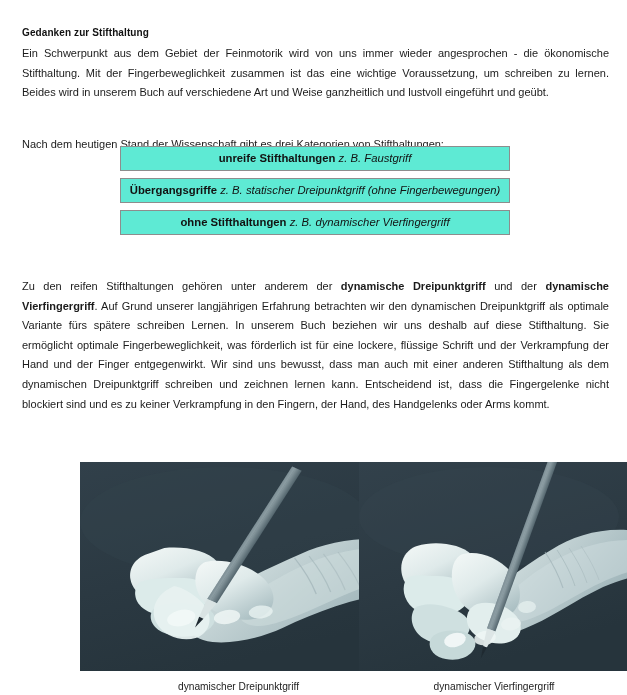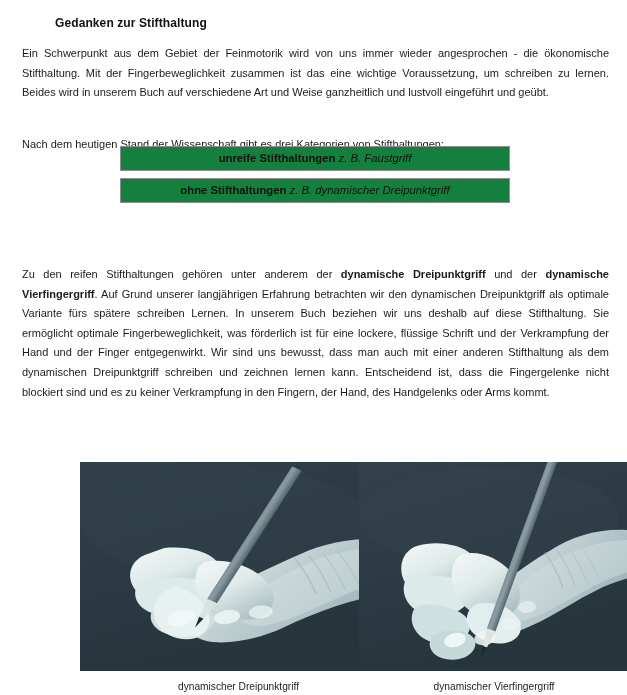--- a/index.html
+++ b/index.html
@@ -18,57 +18,56 @@
   .page {
     position: relative;
     width: 627px;
     height: 695px;
     box-sizing: border-box;
     padding: 0;
   }
   .heading {
     position: absolute;
     left: 22px;
-    top: 8px;
-    font-size: 12px;
+    top: 20px;
+    font-size: 10px;
     font-weight: bold;
     letter-spacing: 0.1px;
     color: #111111;
-    margin-left: 33px;
   }
   .para {
     position: absolute;
     left: 22px;
     width: 587px;
     font-size: 11px;
     line-height: 19.6px;
     text-align: justify;
     color: #1b1b1b;
   }
   .para.nojust {
     text-align: left;
   }
   .p1 { top: 33px; }
   .p2 { top: 124px; }
-  .p3 { top: 254px; }
+  .p3 { top: 266px; }
 
   .boxes {
     position: absolute;
     left: 120px;
     top: 146px;
     width: 390px;
   }
   .cat-box {
     border: 1px solid #8d8d8d;
     box-sizing: border-box;
     height: 25px;
     line-height: 23px;
     text-align: center;
     font-size: 11.3px;
-    background: #15803d;
+    background: #5eead4;
     color: #121212;
     white-space: nowrap;
     overflow: hidden;
   }
   .cat-box + .cat-box {
     margin-top: 7px;
   }
   .cat-box .b {
     font-weight: bold;
   }
@@ -118,21 +117,24 @@
 
   <p class="para p1">Ein Schwerpunkt aus dem Gebiet der Feinmotorik wird von uns immer wieder angesprochen - die ökonomische Stifthaltung. Mit der Fingerbeweglichkeit zusammen ist das eine wichtige Voraussetzung, um schreiben zu lernen. Beides wird in unserem Buch auf verschiedene Art und Weise ganzheitlich und lustvoll eingeführt und geübt.</p>
 
   <p class="para p2 nojust">Nach dem heutigen Stand der Wissenschaft gibt es drei Kategorien von Stifthaltungen:</p>
 
   <div class="boxes">
     <div class="cat-box">
       <span class="b">unreife Stifthaltungen</span><span>&nbsp;</span><span class="i">z. B. Faustgriff</span>
     </div>
     <div class="cat-box">
-      <span class="b">ohne Stifthaltungen</span><span>&nbsp;</span><span class="i">z. B. dynamischer Dreipunktgriff</span>
+      <span class="b">Übergangsgriffe</span><span>&nbsp;</span><span class="i">z. B. statischer Dreipunktgriff (ohne Fingerbewegungen)</span>
+    </div>
+    <div class="cat-box">
+      <span class="b">ohne Stifthaltungen</span><span>&nbsp;</span><span class="i">z. B. dynamischer Vierfingergriff</span>
     </div>
   </div>
 
   <p class="para p3"><span>Zu den reifen Stifthaltungen gehören unter anderem der </span><b>dynamische Dreipunktgriff</b><span> und der </span><b>dynamische Vierfingergriff</b><span>. Auf Grund unserer langjährigen Erfahrung betrachten wir den dynamischen Dreipunktgriff als optimale Variante fürs spätere schreiben Lernen. In unserem Buch beziehen wir uns deshalb auf diese Stifthaltung. Sie ermöglicht optimale Fingerbeweglichkeit, was förderlich ist für eine lockere, flüssige Schrift und der Verkrampfung der Hand und der Finger entgegenwirkt. Wir sind uns bewusst, dass man auch mit einer anderen Stifthaltung als dem dynamischen Dreipunktgriff schreiben und zeichnen lernen kann. Entscheidend ist, dass die Fingergelenke nicht blockiert sind und es zu keiner Verkrampfung in den Fingern, der Hand, des Handgelenks oder Arms kommt.</span></p>
 
   <div class="figures">
 
     <figure class="figure figure-left">
       <div class="photo">
         <svg viewBox="0 0 263 209" preserveAspectRatio="none">

